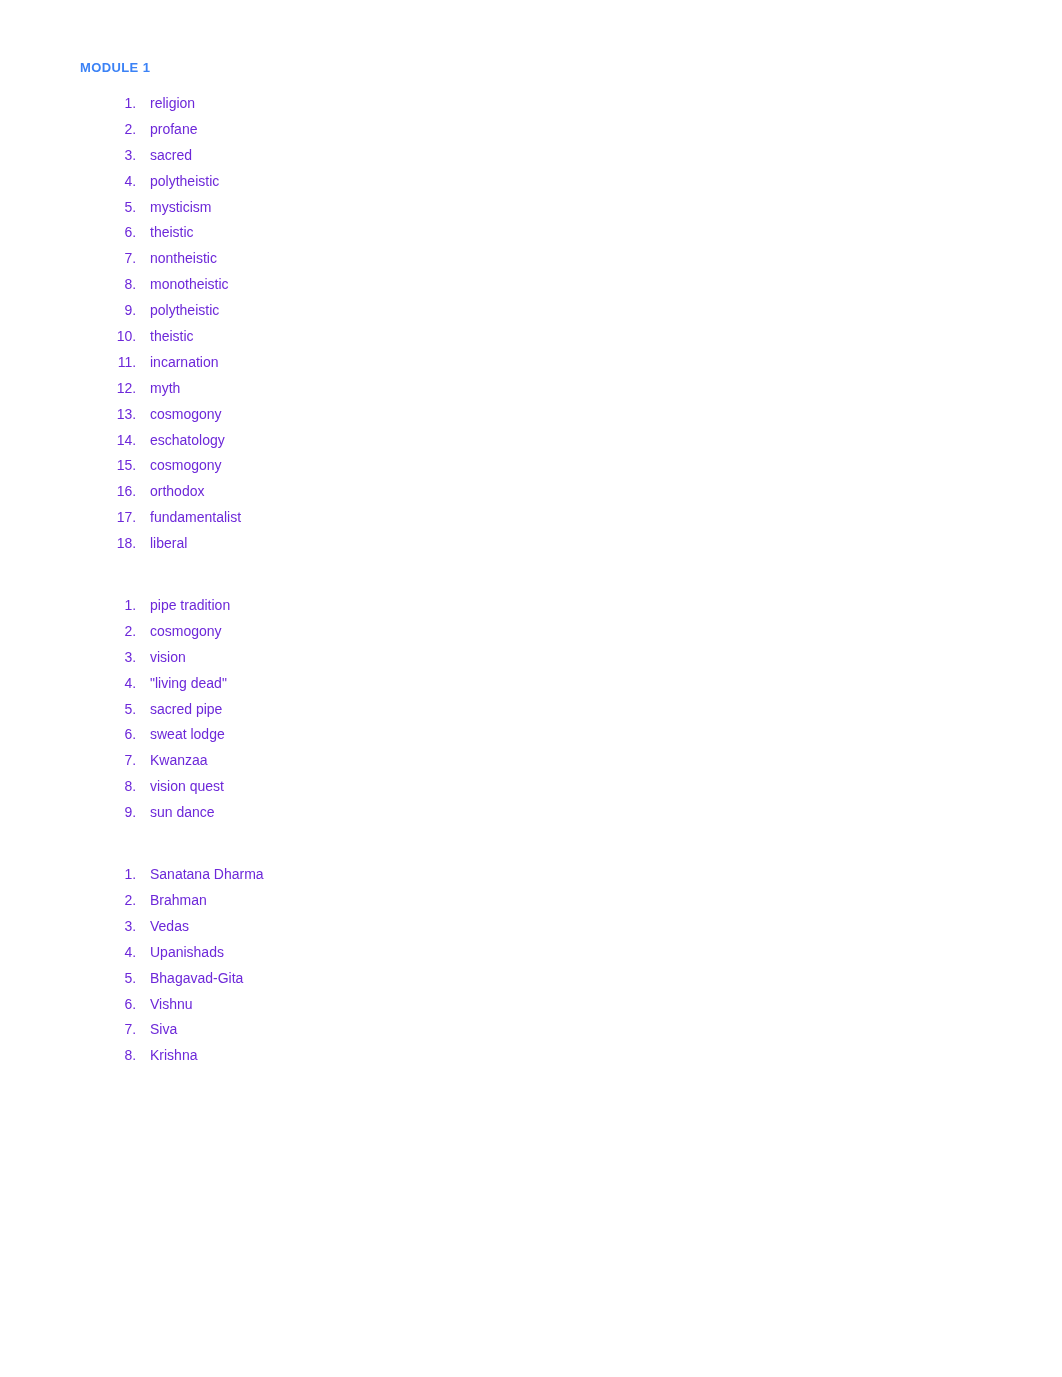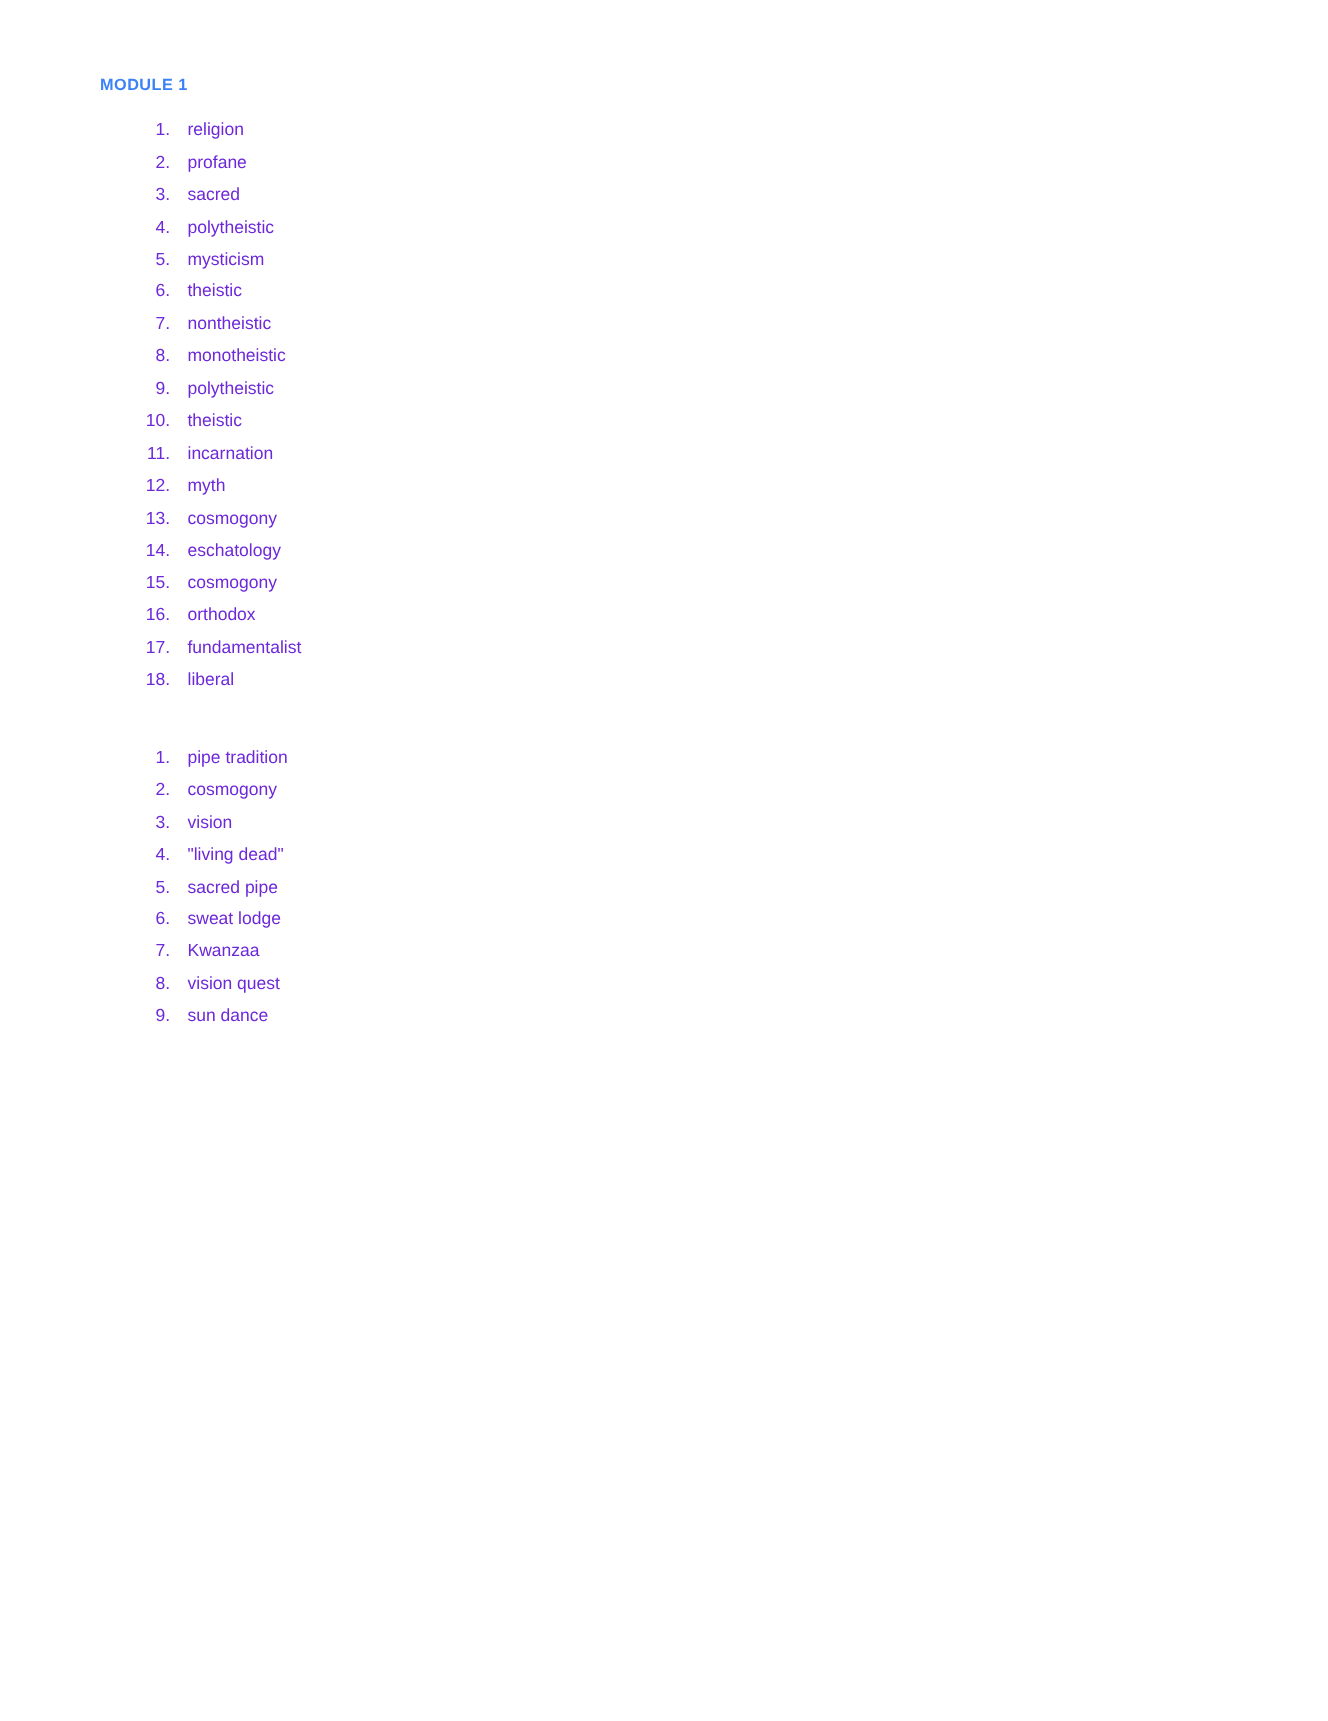--- a/index.html
+++ b/index.html
@@ -76,14 +76,24 @@
         <li>vision</li>
         <li>"living dead"</li>
         <li>sacred pipe</li>
         <li>sweat lodge</li>
         <li>Kwanzaa</li>
         <li>vision quest</li>
         <li>sun dance</li>
       </ol>
     </div>
     <div class="module-section">
+      <ol>
+        <li>Sanatana Dharma</li>
+        <li>Brahman</li>
+        <li>Vedas</li>
+        <li>Upanishads</li>
+        <li>Bhagavad-Gita</li>
+        <li>Vishnu</li>
+        <li>Siva</li>
+        <li>Krishna</li>
+      </ol>
     </div>
   </div>
 
 </body></html>

